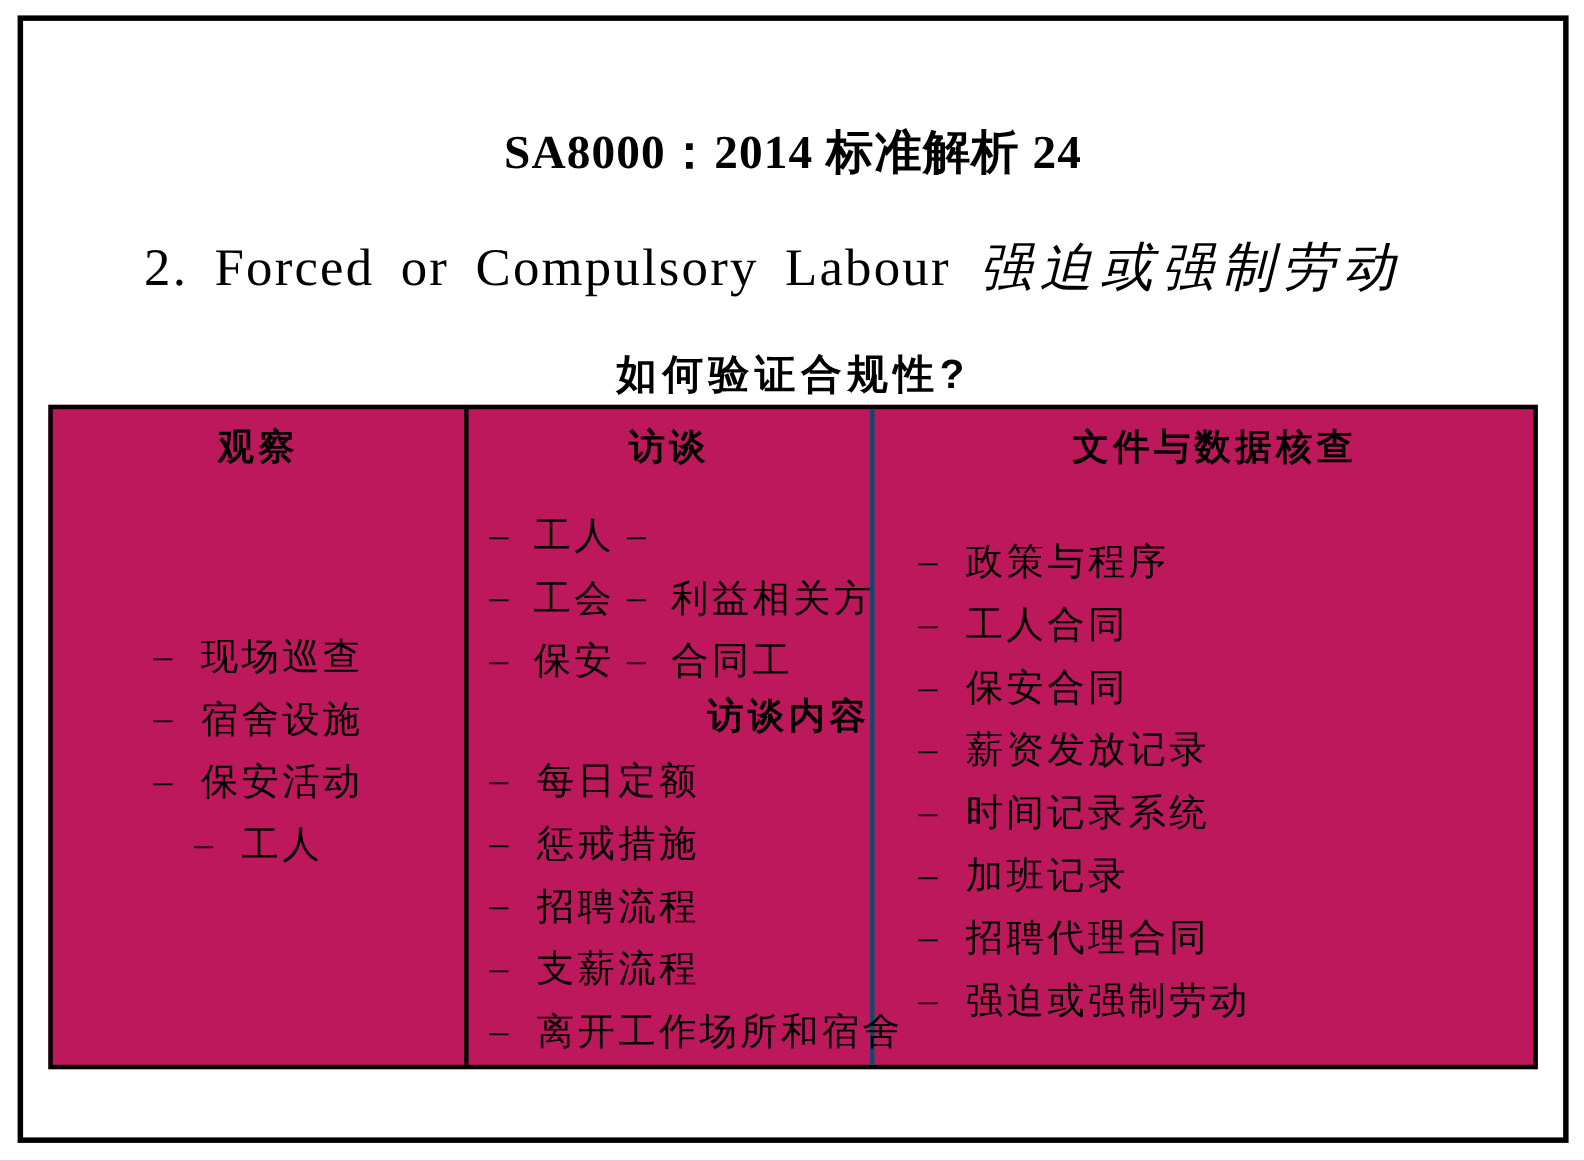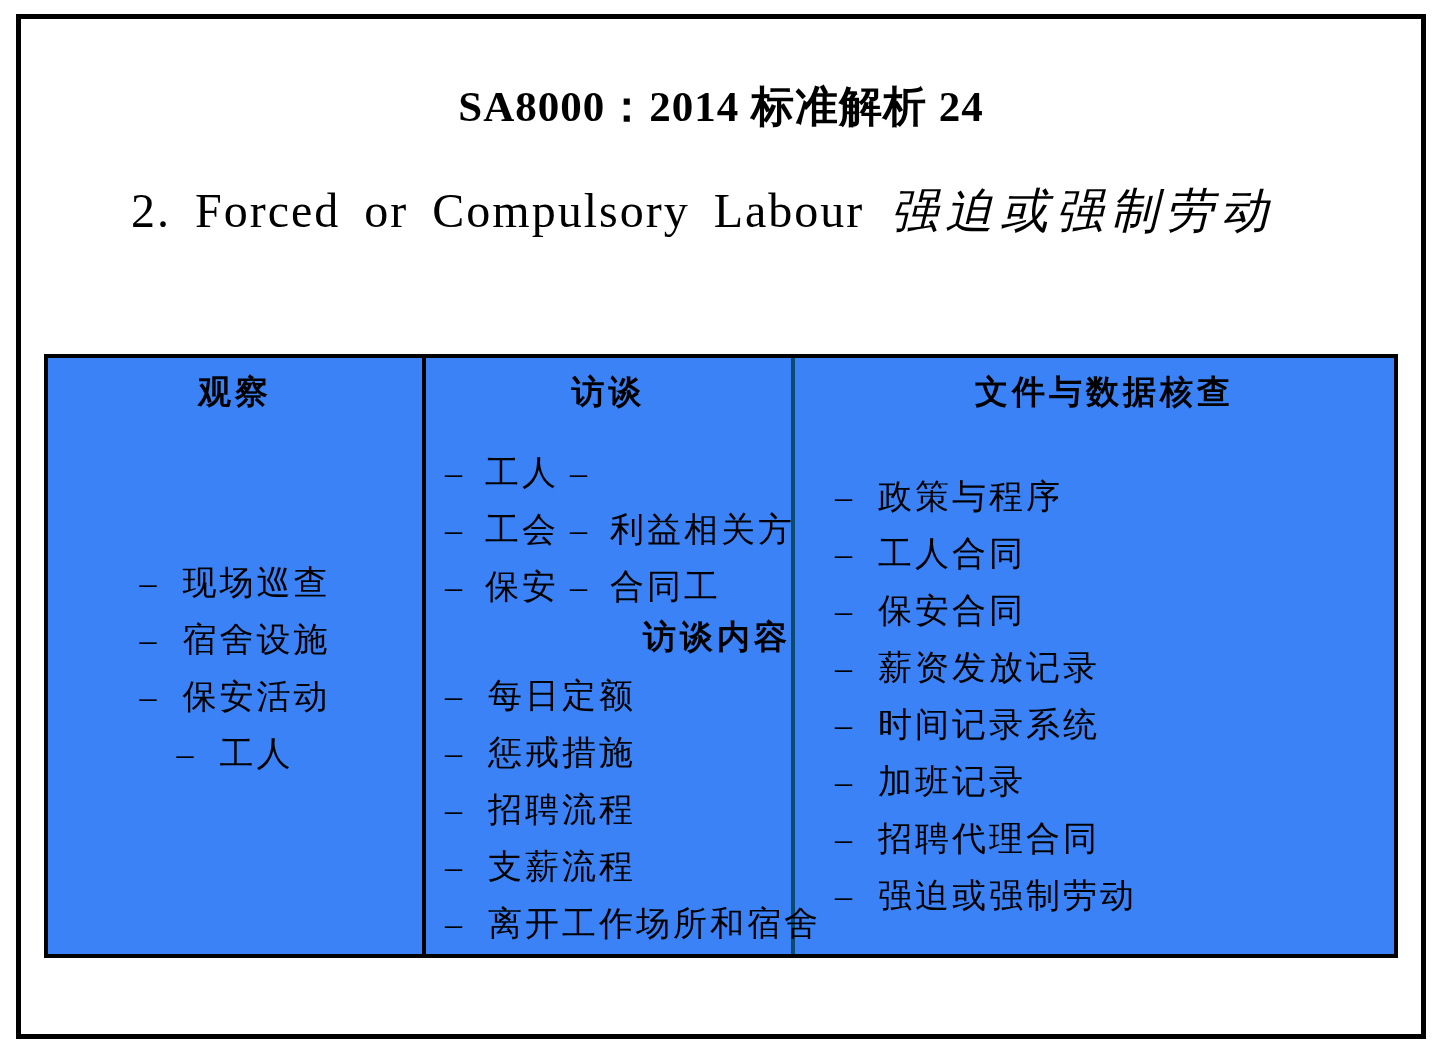--- a/index.html
+++ b/index.html
@@ -15,21 +15,21 @@
     position: absolute;
     left: 16px;
     top: 14px;
     width: 1410px;
     height: 1025px;
     border: 5px solid #000000;
     box-sizing: border-box;
     background: #ffffff;
   }
   .doc-title {
-    margin-top: 63px;
+    margin-top: 96px;
     text-align: center;
     font-weight: bold;
     font-size: 43px;
     letter-spacing: 1px;
     line-height: 1.15;
     font-family: "Liberation Serif", "DejaVu Serif", serif;
   }
   .section-heading {
     margin-top: 52px;
     padding-left: 110px;
@@ -50,27 +50,27 @@
     margin-top: 44px;
     text-align: center;
     font-family: "Liberation Sans", "DejaVu Sans", sans-serif;
     font-weight: bold;
     font-size: 37px;
     letter-spacing: 5px;
   }
   .verification-table {
     position: absolute;
     left: 23px;
-    top: 335px;
+    top: 349px;
     width: 1354px;
     height: 604px;
     border: 4px solid #000000;
     box-sizing: border-box;
     display: flex;
-    background: #3b82f6;
+    background: #be185d;
   }
   .col {
     box-sizing: border-box;
     position: relative;
   }
   .col-1 { width: 378px; border-right: 4px solid #000000; }
   .col-2 { width: 369px; border-right: 4px solid #0c4a6e; }
   .col-3 { flex: 1; padding-left: 20px; }
   .col-header {
     margin-top: 14px;
@@ -129,20 +129,21 @@
 
 <div class="page-frame">
 
   <div class="doc-title">SA8000：2014 标准解析 24</div>
 
   <div class="section-heading">
     <span class="en">2. Forced or Compulsory Labour</span>
     <span class="zh">强迫或强制劳动</span>
   </div>
 
+  <div class="compliance-question">如何验证合规性?</div>
 
   <div class="verification-table">
 
     <div class="col col-1">
       <div class="col-header">观察</div>
       <div class="items">
         <div class="item">
           <span class="dash">–</span>
           <span class="txt">现场巡查</span>
         </div>

